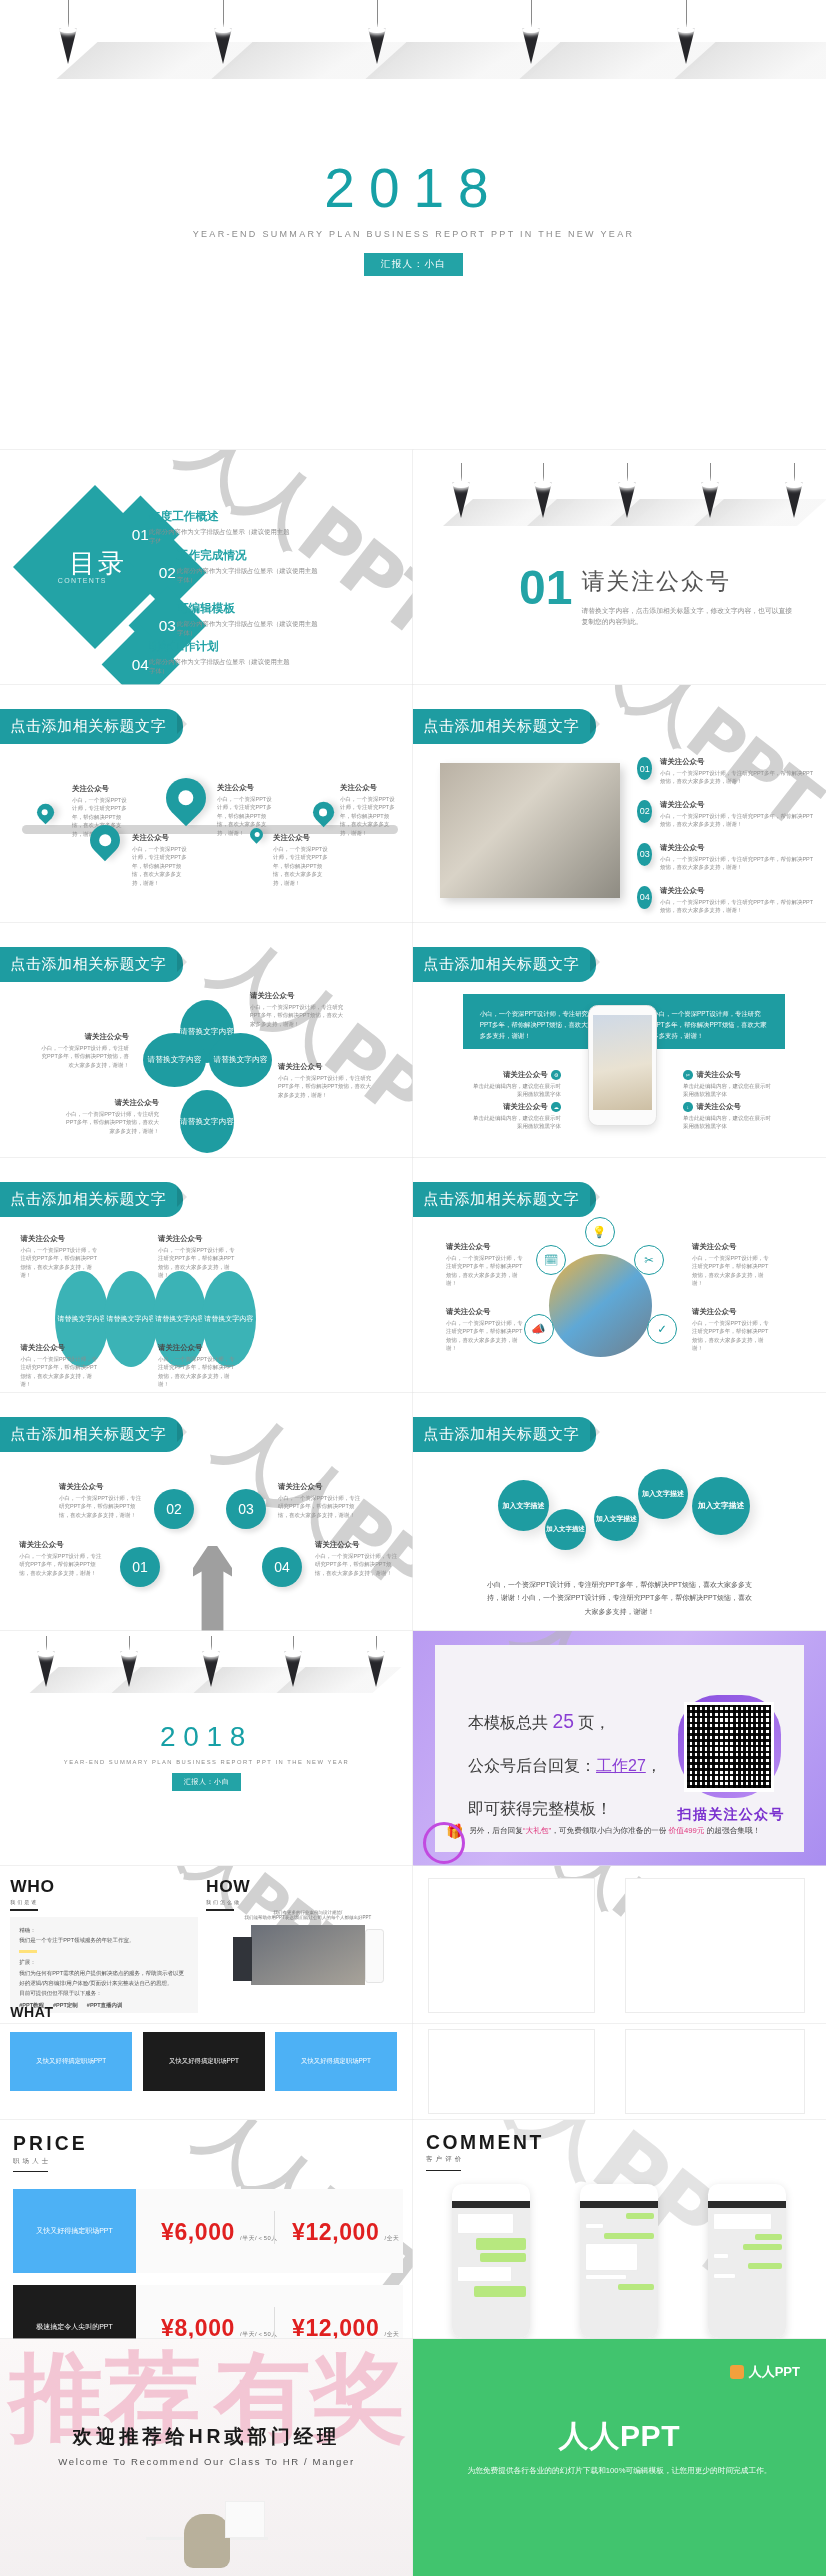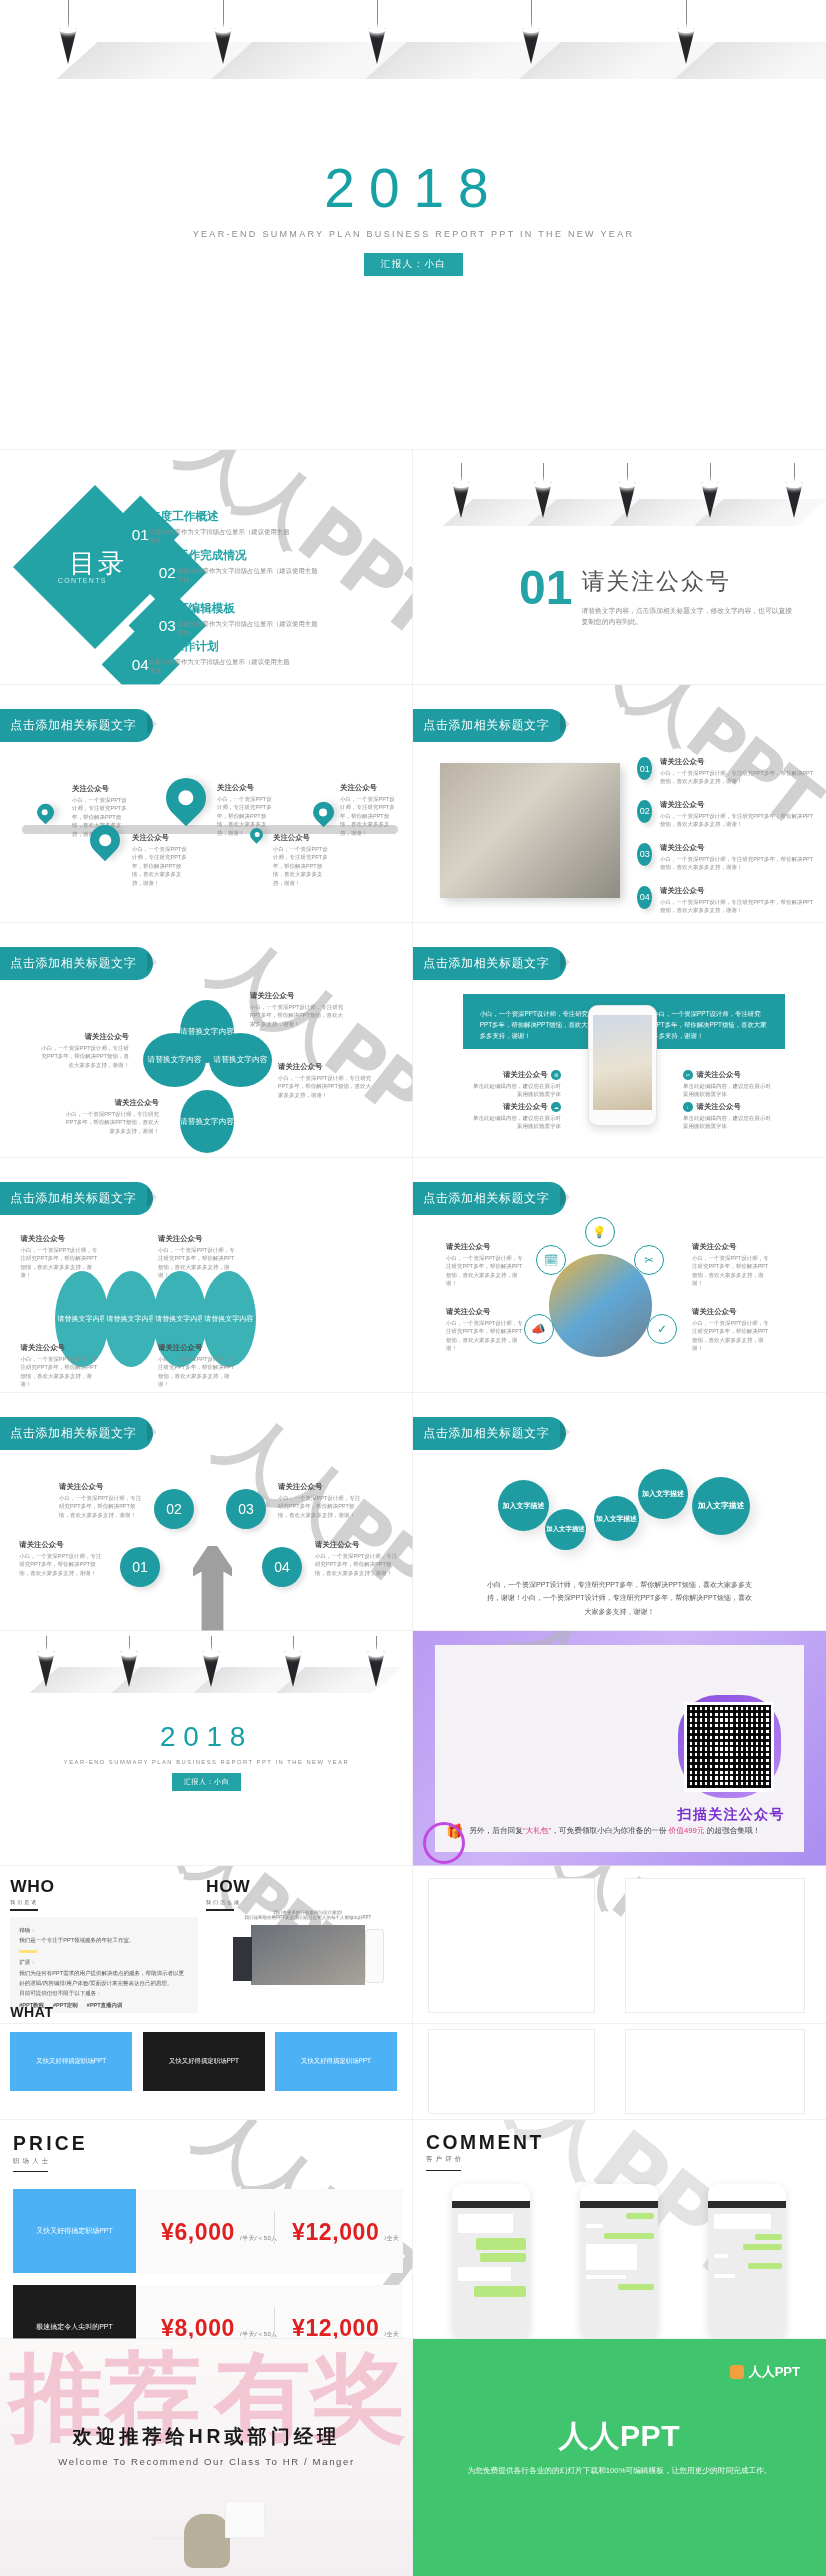--- a/index.html
+++ b/index.html
@@ -61,21 +61,21 @@
   .toc-item-title { color:#23a3a6; font-size:11.6px; font-weight:bold; }
   .toc-item-desc { color:#8d8d8d; font-size:6.4px; margin-top:3.9px; }
 
   
   .sec-num { color:#23a3a6; font-size:48px; font-weight:bold; line-height:.9; }
   .sec-title { color:#555; font-size:23px; letter-spacing:1.9px; }
   .sec-desc { color:#8d8d8d; font-size:6.8px; line-height:1.7; max-width:212px; }
 
   
   .ribbon { position:absolute; left:0; top:24.4px; background:#1e9ca1; color:#fff;
-            font-size:12px; padding:7.7px 16.7px 7.7px 10.3px;
+            font-size:15px; padding:7.7px 16.7px 7.7px 10.3px;
             border-radius:0 16.7px 16.7px 0; letter-spacing:0.6px; }
   .ribbon:after { content:""; position:absolute; right:-14px; top:5.1px;
             border:10.3px solid transparent; border-left-color:rgba(0,0,0,.12); }
 
   
   .rail { position:absolute; height:9px; background:#d4d4d4; border-radius:4.5px; }
   .pin { position:absolute; background:#1e9ca1; border-radius:50% 50% 50% 0;
          transform:rotate(-45deg); box-shadow:3.9px 3.9px 6.4px rgba(0,0,0,.12); }
   .pin i { position:absolute; border-radius:50%; background:#fff;
            left:50%; top:50%; transform:translate(-50%,-50%) rotate(45deg); }
@@ -561,20 +561,29 @@
       <div style="position:absolute;left:0;right:0;top:90px;text-align:center">
         <div style="color:#17a0a6;font-size:28px;letter-spacing:7.7px;font-weight:300">2018</div>
         <div style="color:#8b8b8b;font-size:5.8px;letter-spacing:1.5px;margin-top:6.4px">YEAR-END SUMMARY PLAN BUSINESS REPORT PPT IN THE NEW YEAR</div>
         <div style="margin:7.7px auto 0;background:#23a3a6;color:#fff;font-size:7px;padding:3.9px 11.6px;width:max-content;letter-spacing:0.6px">汇报人：小白</div>
       </div>
     </div>
 
     <div class="slide half promo">
       <div class="wm" style="left:84px;top:26px;font-size:77px;color:#b3b3b3;opacity:.5">人人PPT</div>
       <div class="promo-card">
+        <div style="position:absolute;left:33px;top:66px">
+          <div class="promo-l1">
+            <span>本模板总共 </span><b>25</b><span> 页，</span>
+          </div>
+          <div class="promo-l1 promo-l2" style="margin-top:22px">
+            <span>公众号后台回复：</span><u>工作27</u><span>，</span>
+          </div>
+          <div class="promo-l1" style="margin-top:22px">即可获得完整模板！</div>
+        </div>
         <div style="position:absolute;right:19.3px;top:50px;">
           <div style="width:103px;height:103px;border-radius:38% 38% 45% 45%;background:linear-gradient(150deg,#8a4fe0,#b98df3);display:flex;align-items:center;justify-content:center">
             <div class="qr">
                 <div class="qr-grid"></div>
               </div>
           </div>
           <div class="promo-scan" style="margin-top:7.7px">扫描关注公众号</div>
         </div>
         <div style="position:absolute;left:11.6px;bottom:13px;display:flex;align-items:center;gap:5.1px">
           <span style="font-size:14px">🎁</span>

